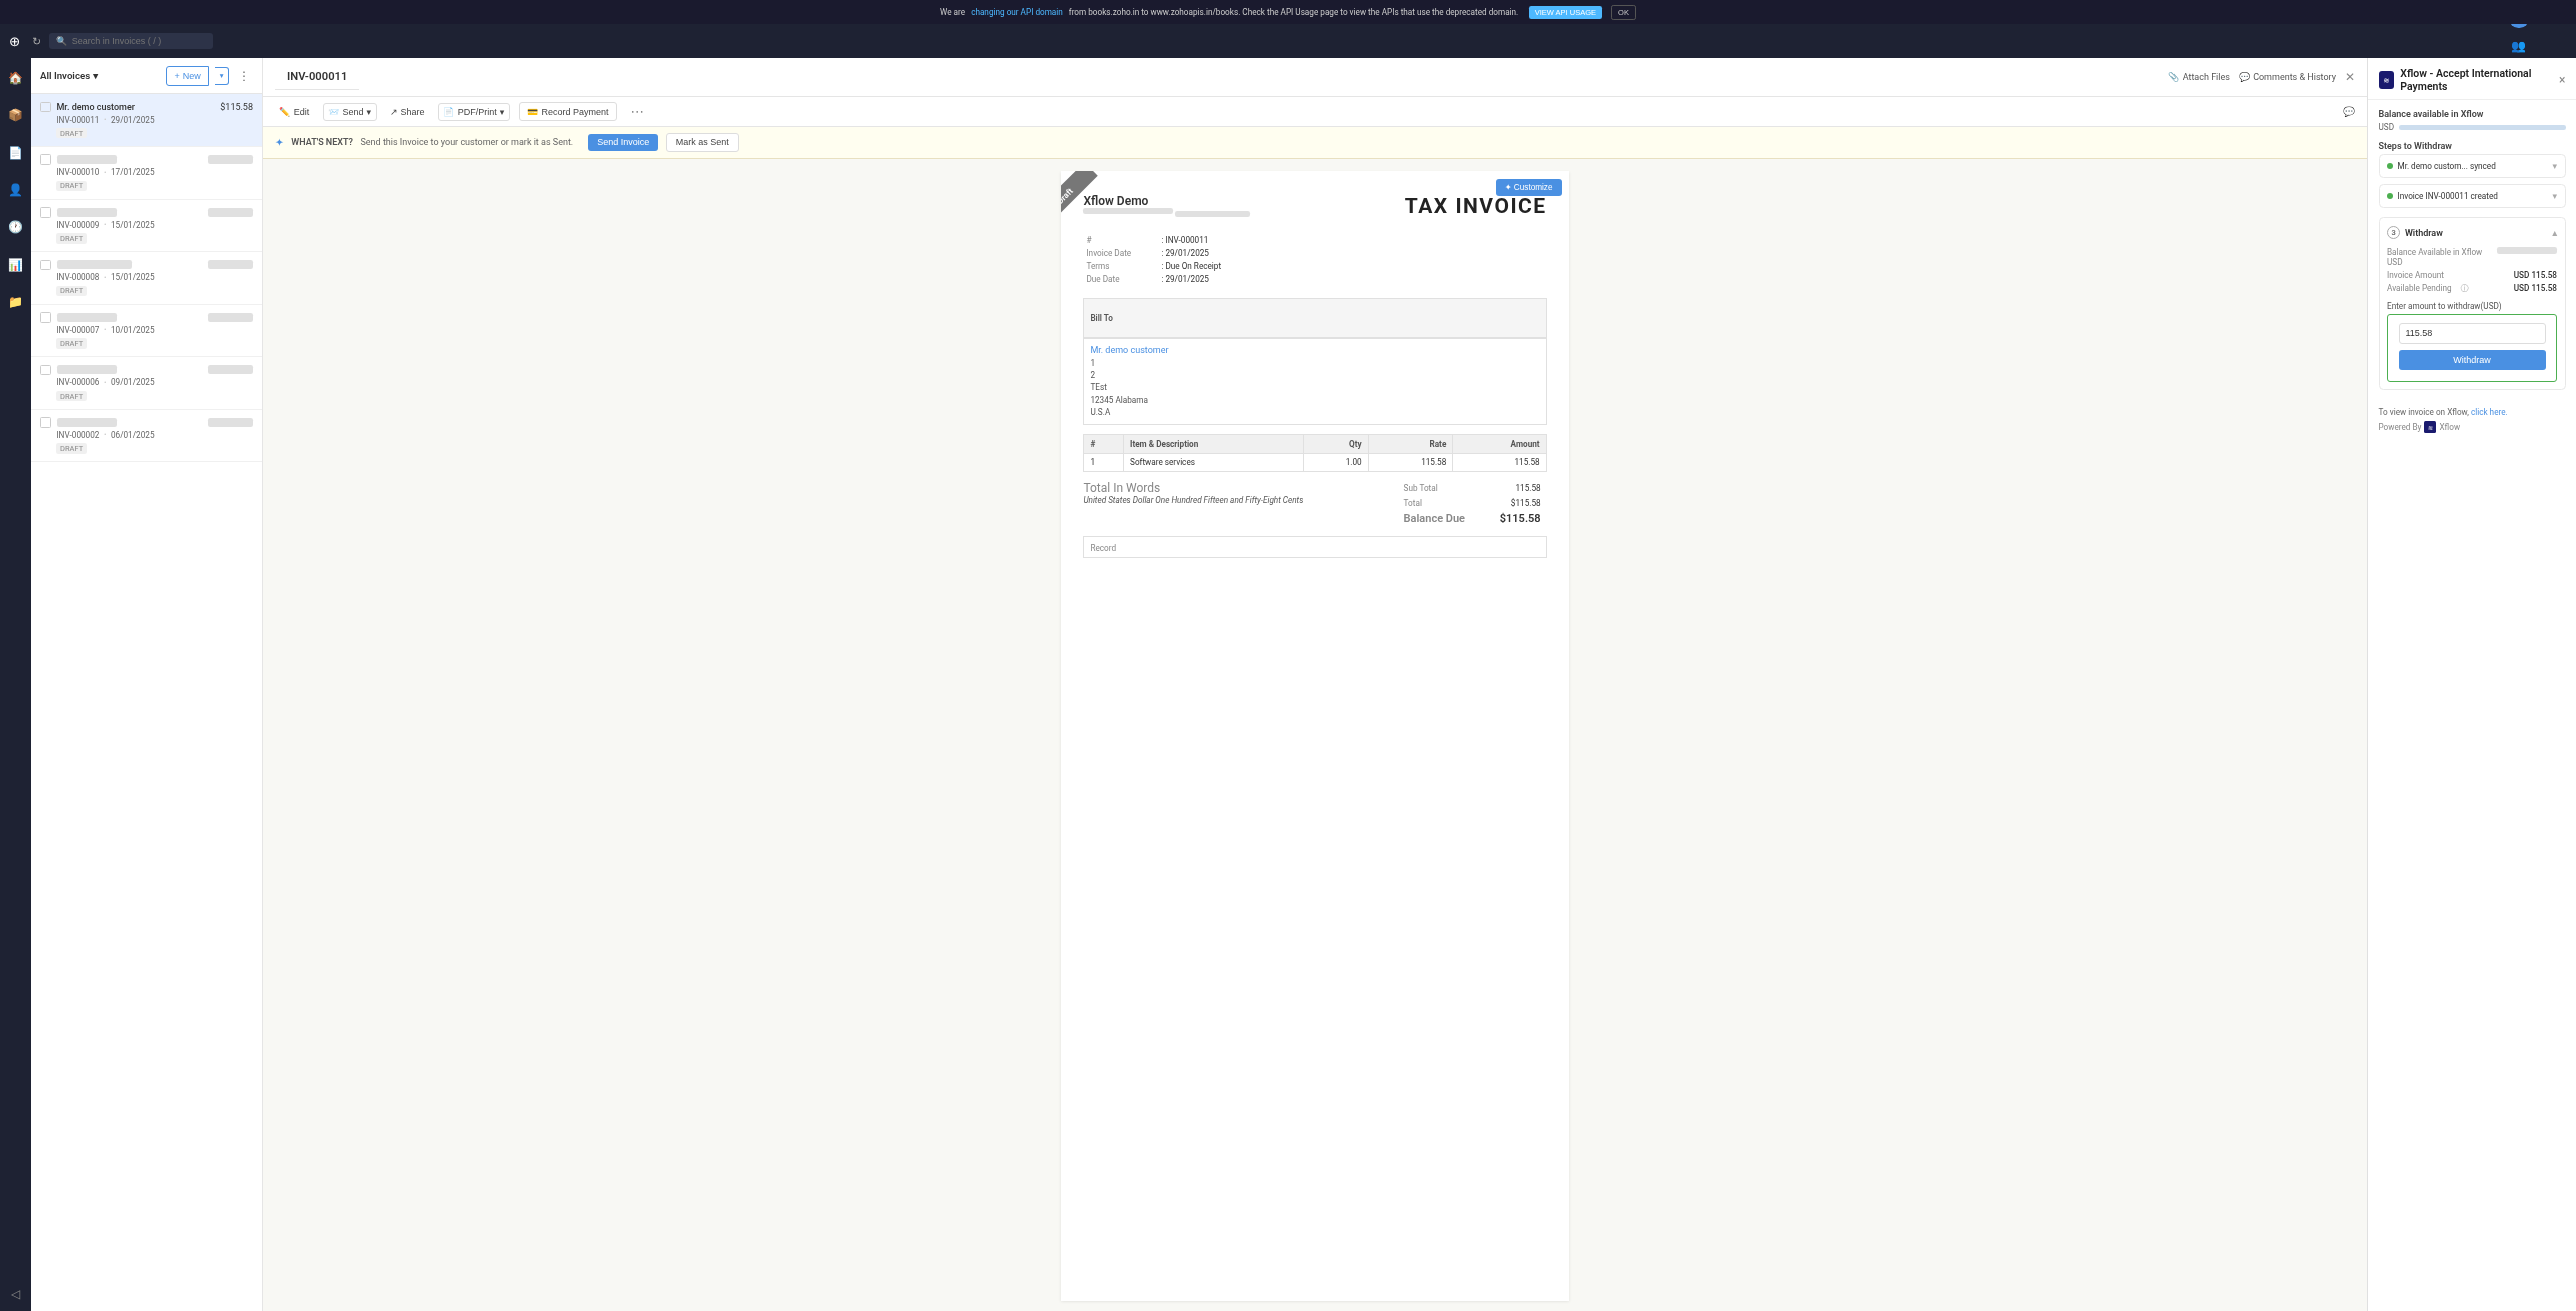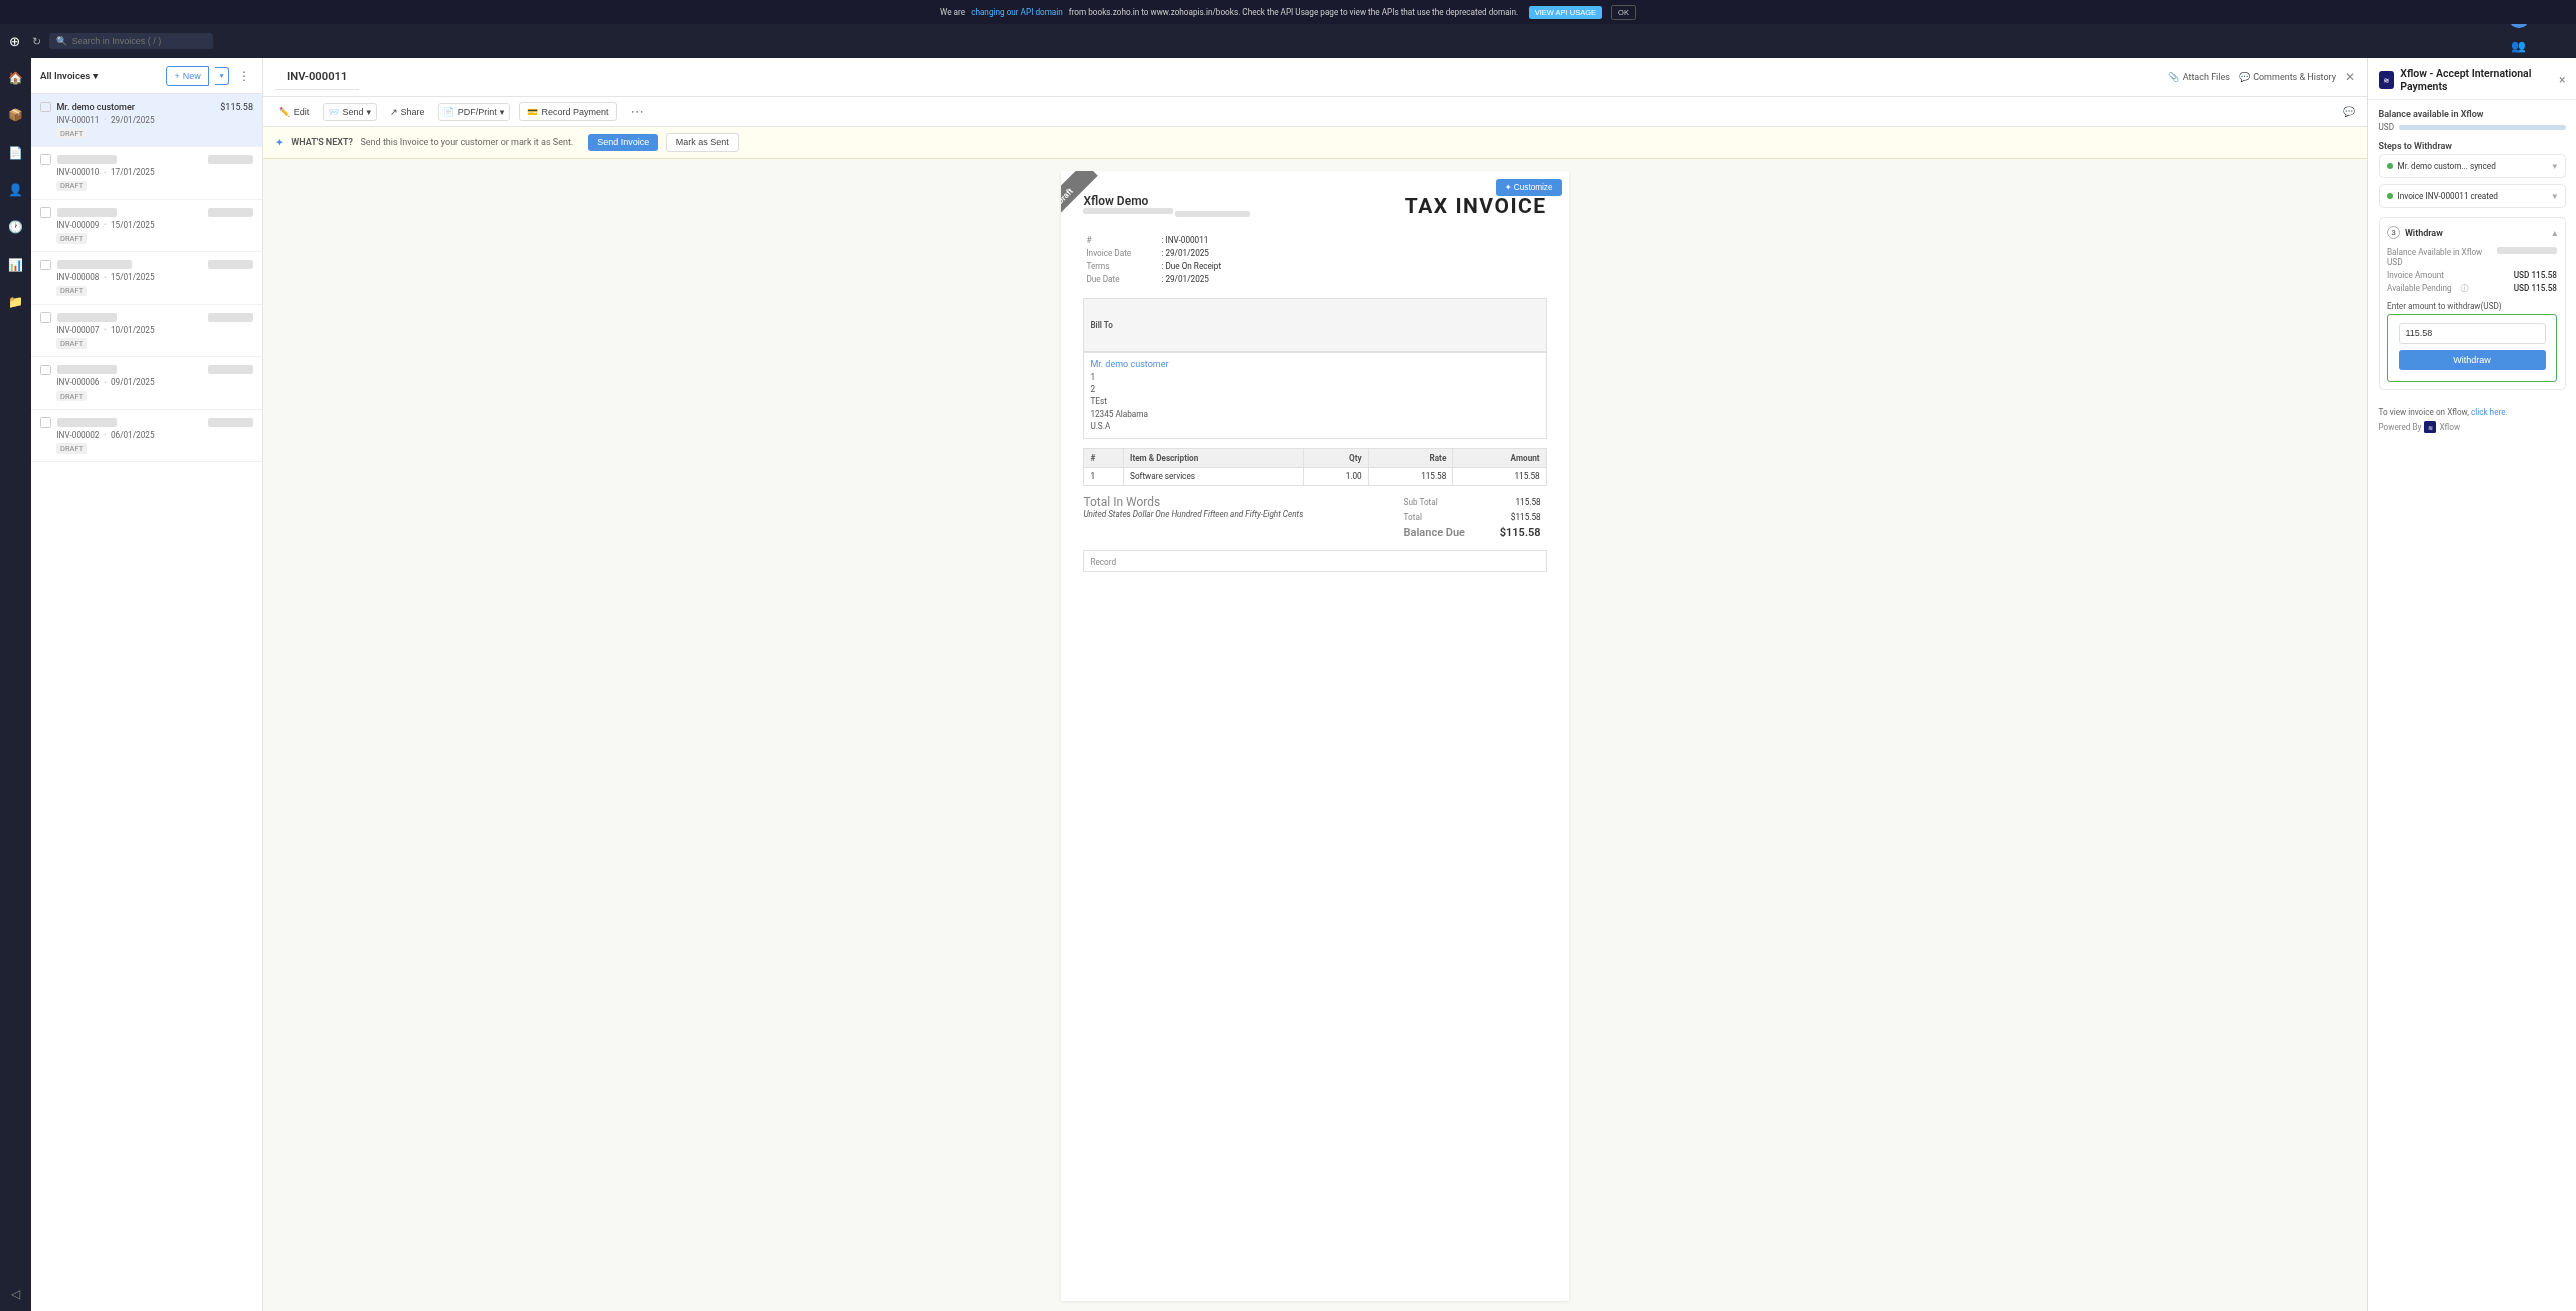--- a/index.html
+++ b/index.html
@@ -416,21 +416,21 @@
     .invoice-meta-table td { font-size: 8.2px; padding: 1.5px 3px; }
     .invoice-meta-table td:first-child { color: #888; width: 75px; }
     .invoice-meta-table td:last-child { color: #333; }
 
     .invoice-section-header {
       background: #f5f5f5;
       border: 0.7px solid #e0e0e0;
       font-size: 8.2px;
       font-weight: 600;
       color: #555;
-      padding: 21px 6px;
+      padding: 14px 6px;
     }
     .bill-to-section { border: 0.7px solid #e0e0e0; padding: 6px; margin-bottom: 9px; }
     .bill-to-name { color: #4a90e2; font-size: 9px; margin-bottom: 2.2px; cursor: pointer; }
     .bill-to-addr { font-size: 8.2px; color: #555; line-height: 1.5; }
 
     .subject-section { border: 0.7px solid #e0e0e0; padding: 6px; margin-bottom: 9px; }
     .subject-label { font-size: 8.2px; color: #888; }
     .subject-value { font-size: 8.2px; color: #333; }
 
     .line-items-table { width: 100%; border-collapse: collapse; margin-bottom: 9px; }

